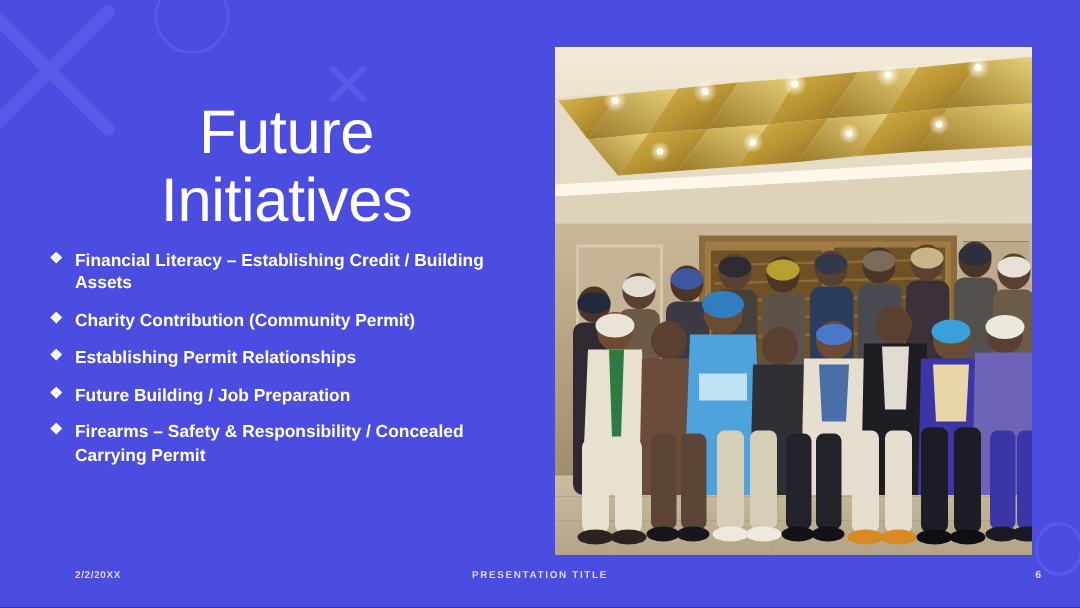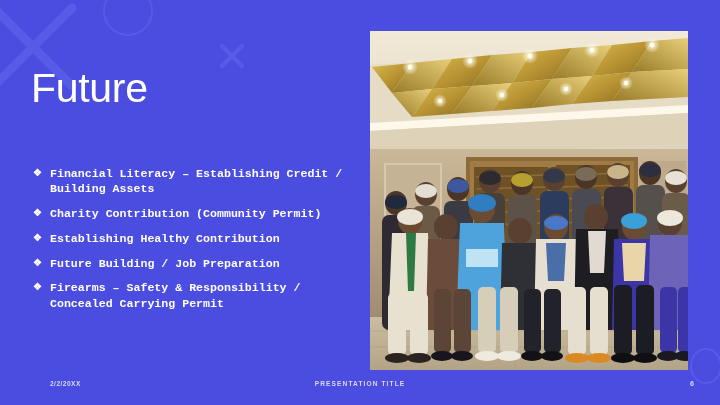--- a/index.html
+++ b/index.html
@@ -43,21 +43,21 @@
     position: absolute;
     left: 31px;
     top: 39px;
     width: 320px;
     color: #ffffff;
     font-size: 41px;
     line-height: 1.08;
     font-weight: 400;
     letter-spacing: -0.3px;
   }
-  .title-line { display: block; }
+  .title-line { display: block; text-align: center; }
 
   
   .bullets {
     position: absolute;
     left: 33px;
     top: 166px;
     width: 322px;
     margin: 0;
     padding: 0;
     list-style: none;
@@ -71,21 +71,21 @@
     margin-bottom: 9.5px;
     font-weight: 600;
   }
   .bullet-marker {
     flex: 0 0 auto;
     width: 17px;
     font-size: 10px;
     line-height: 1.45;
     color: #ffffff;
   }
-  .bullet-text { flex: 1 1 auto; font-family: Liberation Mono, monospace; }
+  .bullet-text { flex: 1 1 auto; }
 
   
   .photo {
     position: absolute;
     left: 370px;
     top: 31px;
     width: 318px;
     height: 339px;
     overflow: hidden;
     background: #3a2f20;
@@ -134,34 +134,35 @@
   <div class="deco deco-circle" id="deco-circle-top"></div>
 
   <svg class="deco" id="deco-x-small" width="32" height="32" viewBox="0 0 32 32">
     <path class="deco-x" d="M6 6 L26 26 M26 6 L6 26" stroke-width="4"></path>
   </svg>
 
   <div class="deco deco-circle" id="deco-circle-bottom"></div>
 
   <h1 class="title">
     <span class="title-line">Future</span>
+    <span class="title-line">Initiatives</span>
   </h1>
 
   <ul class="bullets">
     <li class="bullet">
       <span class="bullet-marker">❖</span>
       <span class="bullet-text">Financial Literacy – Establishing Credit / Building Assets</span>
     </li>
     <li class="bullet">
       <span class="bullet-marker">❖</span>
       <span class="bullet-text">Charity Contribution (Community Permit)</span>
     </li>
     <li class="bullet">
       <span class="bullet-marker">❖</span>
-      <span class="bullet-text">Establishing Healthy Contribution</span>
+      <span class="bullet-text">Establishing Permit Relationships</span>
     </li>
     <li class="bullet">
       <span class="bullet-marker">❖</span>
       <span class="bullet-text">Future Building / Job Preparation</span>
     </li>
     <li class="bullet">
       <span class="bullet-marker">❖</span>
       <span class="bullet-text">Firearms – Safety &amp; Responsibility / Concealed Carrying Permit</span>
     </li>
   </ul>

